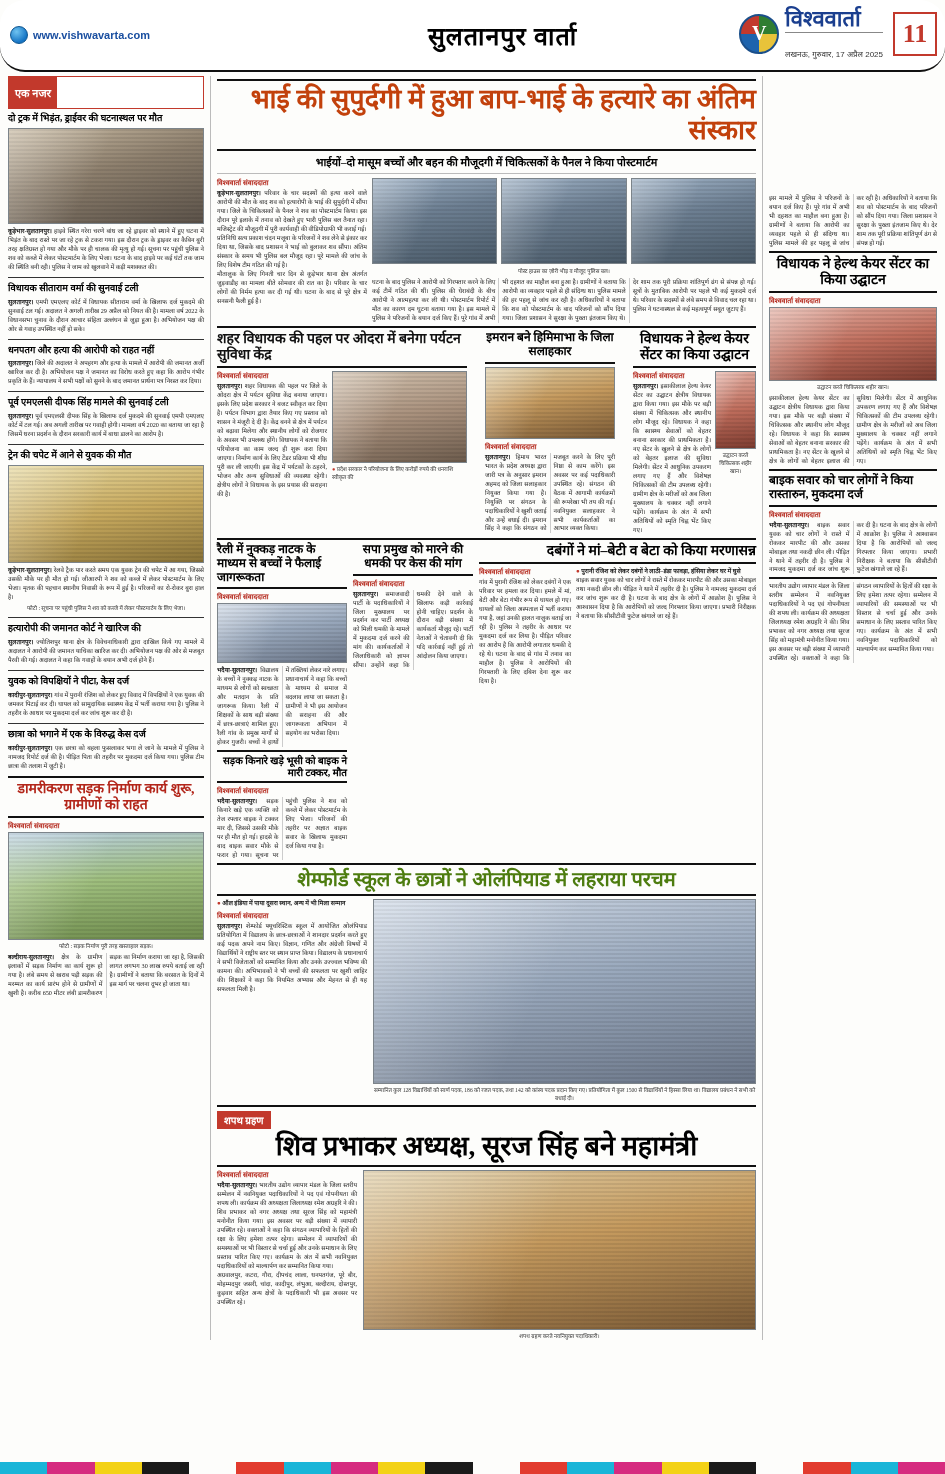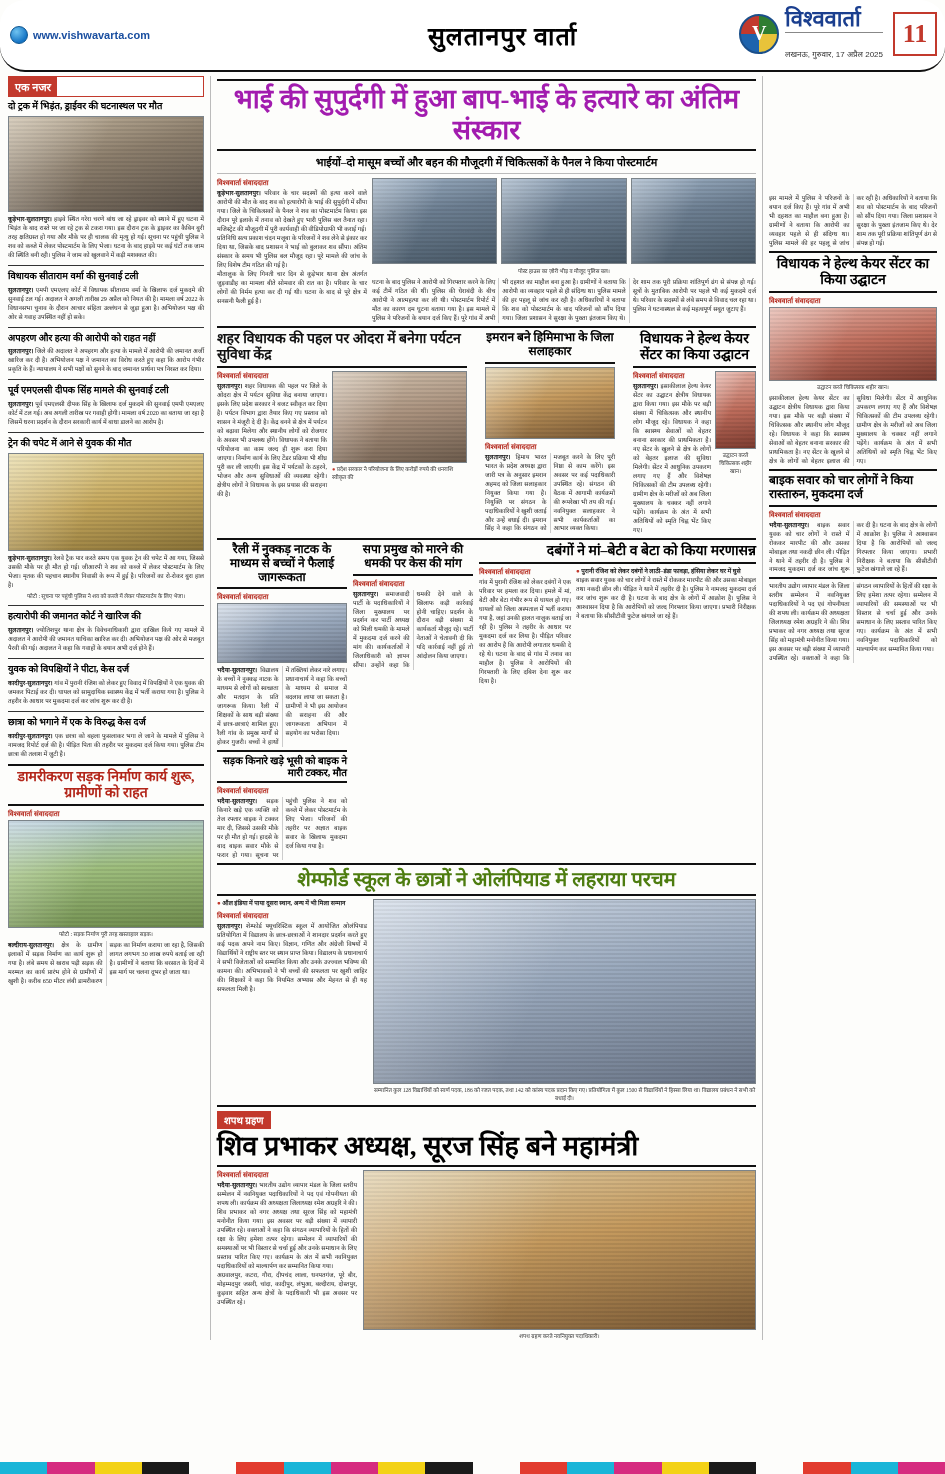--- a/index.html
+++ b/index.html
@@ -98,21 +98,21 @@
   hr.rule { border:0; border-top:1px solid #333; margin:5px 0; }
   hr.thin { border:0; border-top:1px solid #bbb; margin:4px 0; }
 
   
   .ek-nazar {
     background:#fff; border:1px solid #c2392c;
     margin-bottom:4px;
   }
   .ek-nazar .ttl {
     background:#c2392c; color:#fff; font-size:11px; font-weight:bold;
-    padding:2px 6px; display:inline-block;
+    padding:8px 6px; display:inline-block;
     font-family:"Liberation Serif", serif;
   }
   .ln-item { margin-bottom:5px; }
   .ln-head {
     font-size:9.5px; font-weight:bold; font-family:"Liberation Serif", serif;
     line-height:1.25; margin-bottom:3px;
   }
   .photo {
     background:#9aa2a8; position:relative; overflow:hidden;
     border:1px solid #7c848a;
@@ -200,21 +200,21 @@
       <div class="ln-item">
         <div class="ln-head">विधायक सीताराम वर्मा की सुनवाई टली</div>
         <div class="body-text">
           <b>सुलतानपुर।</b>
           <span>एमपी एमएलए कोर्ट में विधायक सीताराम वर्मा के खिलाफ दर्ज मुकदमे की सुनवाई टल गई। अदालत ने अगली तारीख 29 अप्रैल को नियत की है। मामला वर्ष 2022 के विधानसभा चुनाव के दौरान आचार संहिता उल्लंघन से जुड़ा हुआ है। अभियोजन पक्ष की ओर से गवाह उपस्थित नहीं हो सके।</span>
         </div>
       </div>
       <hr class="rule">
 
       <div class="ln-item">
-        <div class="ln-head">अपहरण और हत्या की आरोपी को राहत नहीं</div>
+        <div class="ln-head">धनपतग और हत्या की आरोपी को राहत नहीं</div>
         <div class="body-text">
           <b>सुलतानपुर।</b>
           <span>जिले की अदालत ने अपहरण और हत्या के मामले में आरोपी की जमानत अर्जी खारिज कर दी है। अभियोजन पक्ष ने जमानत का विरोध करते हुए कहा कि आरोप गंभीर प्रकृति के हैं। न्यायालय ने सभी पक्षों को सुनने के बाद जमानत प्रार्थना पत्र निरस्त कर दिया।</span>
         </div>
       </div>
       <hr class="rule">
 
       <div class="ln-item">
         <div class="ln-head">पूर्व एमएलसी दीपक सिंह मामले की सुनवाई टली</div>
         <div class="body-text">
@@ -271,21 +271,21 @@
         <b>बल्दीराय-सुलतानपुर।</b>
         <span>क्षेत्र के ग्रामीण इलाकों में सड़क निर्माण का कार्य शुरू हो गया है। लंबे समय से खराब पड़ी सड़क की मरम्मत का कार्य प्रारंभ होने से ग्रामीणों में खुशी है। करीब 650 मीटर लंबी डामरीकरण सड़क का निर्माण कराया जा रहा है, जिसकी लागत लगभग 30 लाख रुपये बताई जा रही है। ग्रामीणों ने बताया कि बरसात के दिनों में इस मार्ग पर चलना दूभर हो जाता था।</span>
       </div>
     </div>
 
     <div class="vrule"></div>
 
     <div class="col-center">
 
       <div class="blackline"></div>
-      <div class="headline h-xxl" style="color:#a21caf;">भाई की सुपुर्दगी में हुआ बाप-भाई के हत्यारे का अंतिम संस्कार</div>
+      <div class="headline h-xxl" style="color:#c2410c;text-align:right;">भाई की सुपुर्दगी में हुआ बाप-भाई के हत्यारे का अंतिम संस्कार</div>
       <div class="blackline"></div>
       <div class="sub-dek hi">भाईयों–दो मासूम बच्चों और बहन की मौजूदगी में चिकित्सकों के पैनल ने किया पोस्टमार्टम</div>
       <hr class="thin">
 
       <div style="display:flex; gap:5px;">
         <div style="width:150px;">
           <div class="byline">विश्ववार्ता संवाददाता</div>
           <div class="body-text">
             <b>कूड़ेभार-सुलतानपुर।</b>
             <span>परिवार के चार सदस्यों की हत्या करने वाले आरोपी की मौत के बाद शव को हत्यारोपी के भाई की सुपुर्दगी में सौंपा गया। जिले के चिकित्सकों के पैनल ने शव का पोस्टमार्टम किया। इस दौरान पूरे इलाके में तनाव को देखते हुए भारी पुलिस बल तैनात रहा। मजिस्ट्रेट की मौजूदगी में पूरी कार्यवाही की वीडियोग्राफी भी कराई गई।</span>
@@ -362,21 +362,21 @@
             </div>
           </div>
         </div>
       </div>
 
       <div class="blackline"></div>
 
       <div style="display:flex; gap:6px;">
 
         <div style="width:130px;">
-          <div class="headline h-m" style="text-align:center;">रैली में नुक्कड़ नाटक के माध्यम से बच्चों ने फैलाई जागरूकता</div>
+          <div class="headline h-m" style="">रैली में नुक्कड़ नाटक के माध्यम से बच्चों ने फैलाई जागरूकता</div>
           <div class="blackline"></div>
           <div class="byline">विश्ववार्ता संवाददाता</div>
           <div class="photo ph-group" style="height:60px;"></div>
           <div class="body-text two-col" style="margin-top:3px;">
             <b>भदैया-सुलतानपुर।</b>
             <span>विद्यालय के बच्चों ने नुक्कड़ नाटक के माध्यम से लोगों को स्वच्छता और मतदान के प्रति जागरूक किया। रैली में शिक्षकों के साथ बड़ी संख्या में छात्र-छात्राएं शामिल हुए। रैली गांव के प्रमुख मार्गों से होकर गुजरी। बच्चों ने हाथों में तख्तियां लेकर नारे लगाए। प्रधानाचार्य ने कहा कि बच्चों के माध्यम से समाज में बदलाव लाया जा सकता है। ग्रामीणों ने भी इस आयोजन की सराहना की और जागरूकता अभियान में सहयोग का भरोसा दिया।</span>
           </div>
           <div class="blackline"></div>
           <div class="headline h-s">सड़क किनारे खड़े भूसी को बाइक ने मारी टक्कर, मौत</div>
           <div class="blackline"></div>
@@ -439,21 +439,21 @@
           </div>
         </div>
       </div>
 
       <div class="blackline"></div>
 
       <div>
         <div class="banner-row">
           <span class="hl-bar">शपथ ग्रहण</span>
         </div>
-        <div class="headline h-xxl" style="text-align:left;">शिव प्रभाकर अध्यक्ष, सूरज सिंह बने महामंत्री</div>
+        <div class="headline h-xxl" style="text-align:center;">शिव प्रभाकर अध्यक्ष, सूरज सिंह बने महामंत्री</div>
         <div class="blackline"></div>
         <div style="display:flex; gap:6px;">
           <div style="width:140px;">
             <div class="byline">विश्ववार्ता संवाददाता</div>
             <div class="body-text">
               <b>भदैया-सुलतानपुर।</b>
               <span>भारतीय उद्योग व्यापार मंडल के जिला स्तरीय सम्मेलन में नवनियुक्त पदाधिकारियों ने पद एवं गोपनीयता की शपथ ली। कार्यक्रम की अध्यक्षता जिलाध्यक्ष रमेश अग्रहरि ने की। शिव प्रभाकर को नगर अध्यक्ष तथा सूरज सिंह को महामंत्री मनोनीत किया गया। इस अवसर पर बड़ी संख्या में व्यापारी उपस्थित रहे। वक्ताओं ने कहा कि संगठन व्यापारियों के हितों की रक्षा के लिए हमेशा तत्पर रहेगा। सम्मेलन में व्यापारियों की समस्याओं पर भी विस्तार से चर्चा हुई और उनके समाधान के लिए प्रस्ताव पारित किए गए। कार्यक्रम के अंत में सभी नवनियुक्त पदाधिकारियों को माल्यार्पण कर सम्मानित किया गया।</span>
             </div>
             <div class="body-text">अग्रवालपुर, कटरा, गौरा, दीपचंद लाला, धनपतगंज, पूरे बीर, मोहम्मदपुर जसरी, चांदा, कादीपुर, लंभुआ, बल्दीराय, दोस्तपुर, कुड़वार सहित अन्य क्षेत्रों के पदाधिकारी भी इस अवसर पर उपस्थित रहे।</div>
           </div>

